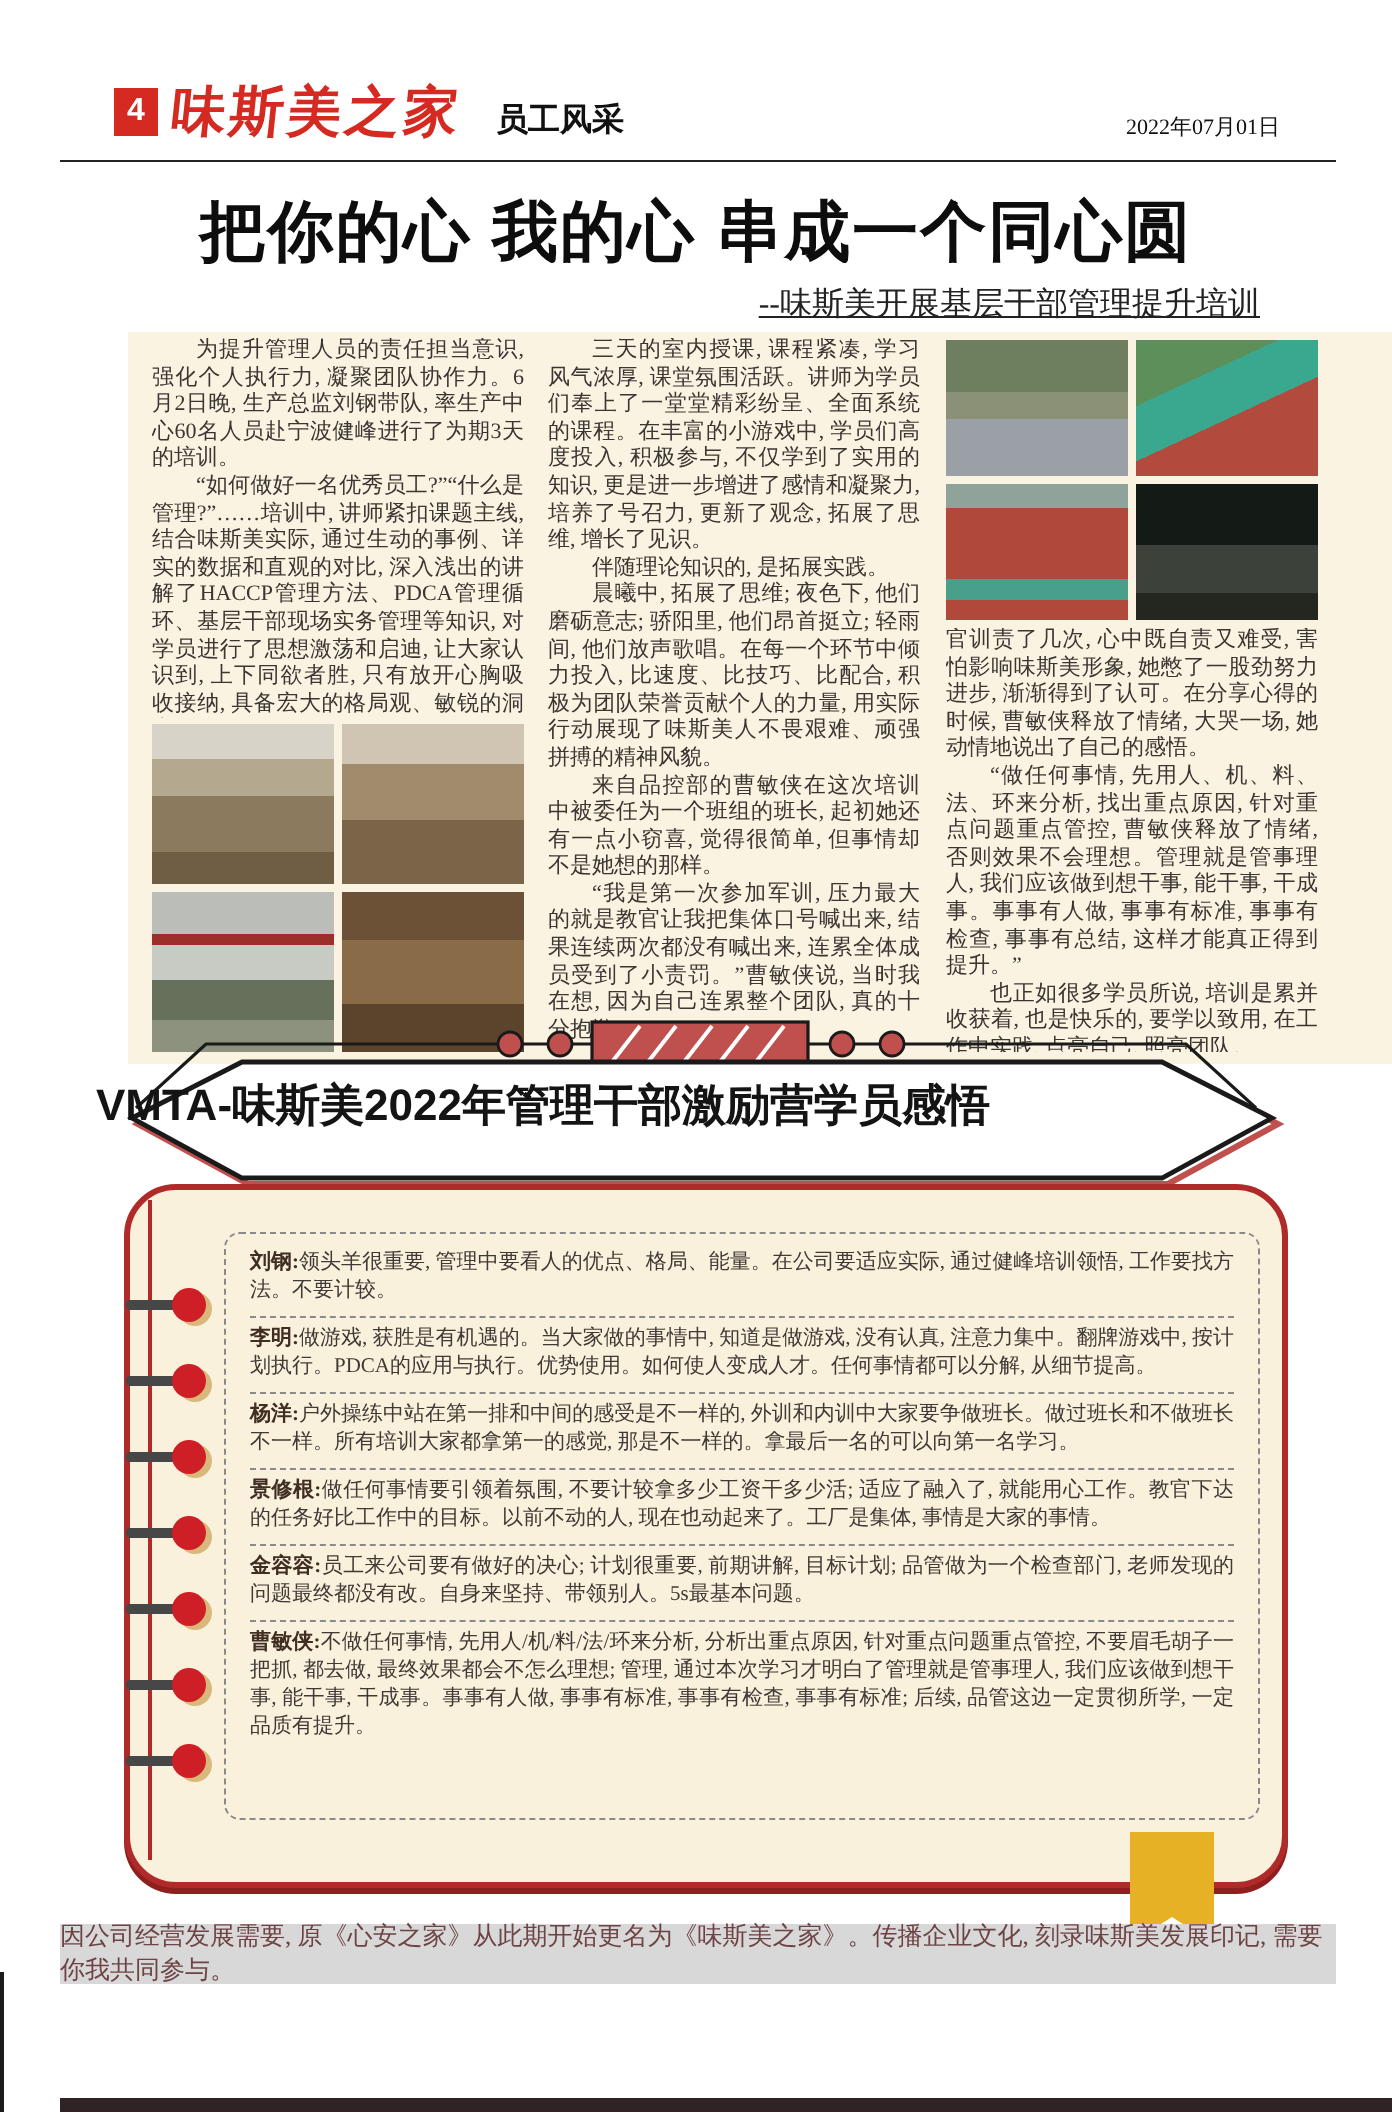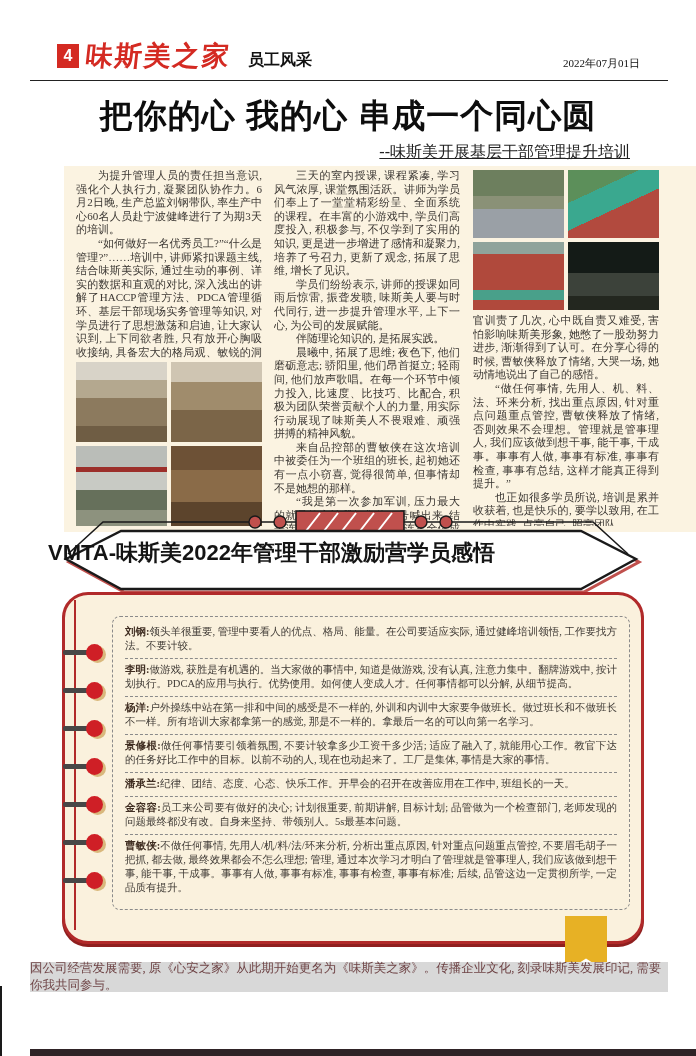--- a/index.html
+++ b/index.html
@@ -86,21 +86,20 @@
 
   <div class="grid g-left">
     <div class="ph" style="background:linear-gradient(to bottom,#d8d3c8 0 22%,#b4a88f 22% 45%,#8c7a5e 45% 80%,#6f5d44 80%);"></div>
     <div class="ph" style="background:linear-gradient(to bottom,#cfc5b2 0 25%,#a08c6c 25% 60%,#7b6548 60%);"></div>
     <div class="ph" style="background:linear-gradient(to bottom,#babdb8 0 26%,#9c2f2a 26% 33%,#c8cac4 33% 55%,#66705b 55% 80%,#8d927e 80%);"></div>
     <div class="ph" style="background:linear-gradient(to bottom,#6d5136 0 30%,#8a6b48 30% 70%,#5c442c 70%);"></div>
   </div>
 
   <div class="col c2">
     <p>三天的室内授课, 课程紧凑, 学习风气浓厚, 课堂氛围活跃。讲师为学员们奉上了一堂堂精彩纷呈、全面系统的课程。在丰富的小游戏中, 学员们高度投入, 积极参与, 不仅学到了实用的知识, 更是进一步增进了感情和凝聚力, 培养了号召力, 更新了观念, 拓展了思维, 增长了见识。</p>
-    <p>学员们纷纷表示, 讲师的授课如同雨后惊雷, 振聋发聩, 味斯美人要与时代同行, 进一步提升管理水平, 上下一心, 为公司的发展赋能。</p>
     <p>伴随理论知识的, 是拓展实践。</p>
     <p>晨曦中, 拓展了思维; 夜色下, 他们磨砺意志; 骄阳里, 他们昂首挺立; 轻雨间, 他们放声歌唱。在每一个环节中倾力投入, 比速度、比技巧、比配合, 积极为团队荣誉贡献个人的力量, 用实际行动展现了味斯美人不畏艰难、顽强拼搏的精神风貌。</p>
     <p>来自品控部的曹敏侠在这次培训中被委任为一个班组的班长, 起初她还有一点小窃喜, 觉得很简单, 但事情却不是她想的那样。</p>
     <p>“我是第一次参加军训, 压力最大的就是教官让我把集体口号喊出来, 结果连续两次都没有喊出来, 连累全体成员受到了小责罚。”曹敏侠说, 当时我在想, 因为自己连累整个团队, 真的十分抱歉。</p>
 
   </div>
 
   <div class="grid g-right">
     <div class="ph" style="background:linear-gradient(to bottom,#6d7f5e 0 38%,#8a9177 38% 58%,#9aa0a6 58%);"></div>
     <div class="ph" style="background:linear-gradient(155deg,#5c8f5a 0 30%,#3aa88f 30% 55%,#b24a3e 55%);"></div>
@@ -153,21 +152,20 @@
 <div class="pinhead" style="top:834px;"></div>
 <div class="pin" style="top:878px;"></div>
 <div class="pinheadshadow" style="top:874px;"></div>
 <div class="pinhead" style="top:872px;"></div>
 
 <div class="abs dashbox">
   <div class="qrow"><span class="qname">刘钢:</span><span>领头羊很重要, 管理中要看人的优点、格局、能量。在公司要适应实际, 通过健峰培训领悟, 工作要找方法。不要计较。</span></div>
   <div class="qrow"><span class="qname">李明:</span><span>做游戏, 获胜是有机遇的。当大家做的事情中, 知道是做游戏, 没有认真, 注意力集中。翻牌游戏中, 按计划执行。PDCA的应用与执行。优势使用。如何使人变成人才。任何事情都可以分解, 从细节提高。</span></div>
   <div class="qrow"><span class="qname">杨洋:</span><span>户外操练中站在第一排和中间的感受是不一样的, 外训和内训中大家要争做班长。做过班长和不做班长不一样。所有培训大家都拿第一的感觉, 那是不一样的。拿最后一名的可以向第一名学习。</span></div>
   <div class="qrow"><span class="qname">景修根:</span><span>做任何事情要引领着氛围, 不要计较拿多少工资干多少活; 适应了融入了, 就能用心工作。教官下达的任务好比工作中的目标。以前不动的人, 现在也动起来了。工厂是集体, 事情是大家的事情。</span></div>
-  <div class="qrow"><span class="qname">潘承兰:</span><span>纪律、团结、态度、心态、快乐工作。开早会的召开在改善应用在工作中, 班组长的一天。</span></div>
   <div class="qrow"><span class="qname">金容容:</span><span>员工来公司要有做好的决心; 计划很重要, 前期讲解, 目标计划; 品管做为一个检查部门, 老师发现的问题最终都没有改。自身来坚持、带领别人。5s最基本问题。</span></div>
   <div class="qrow"><span class="qname">曹敏侠:</span><span>不做任何事情, 先用人/机/料/法/环来分析, 分析出重点原因, 针对重点问题重点管控, 不要眉毛胡子一把抓, 都去做, 最终效果都会不怎么理想; 管理, 通过本次学习才明白了管理就是管事理人, 我们应该做到想干事, 能干事, 干成事。事事有人做, 事事有标准, 事事有检查, 事事有标准; 后续, 品管这边一定贯彻所学, 一定品质有提升。</span></div>
 </div>
 
 <div class="abs bookmark"></div>
 
 <div class="abs footbar">
   <span class="foottext">因公司经营发展需要, 原《心安之家》从此期开始更名为《味斯美之家》。传播企业文化, 刻录味斯美发展印记, 需要你我共同参与。</span>
 </div>
 <div class="abs edgeleft"></div>

